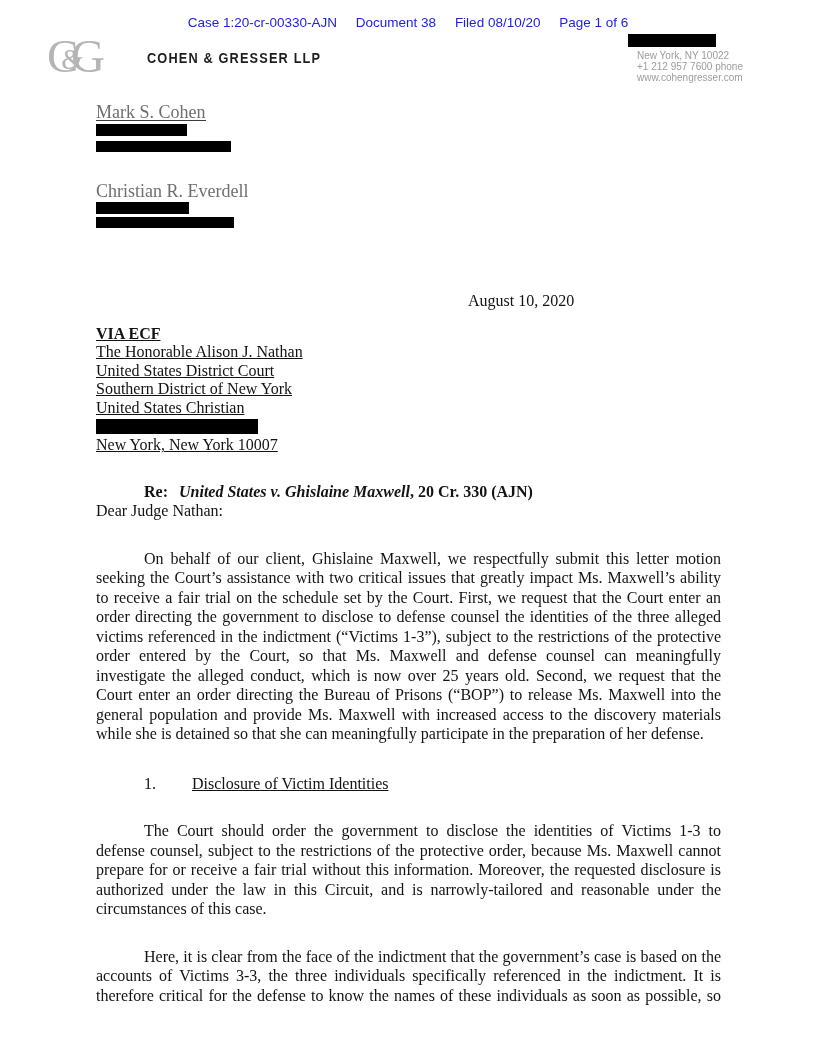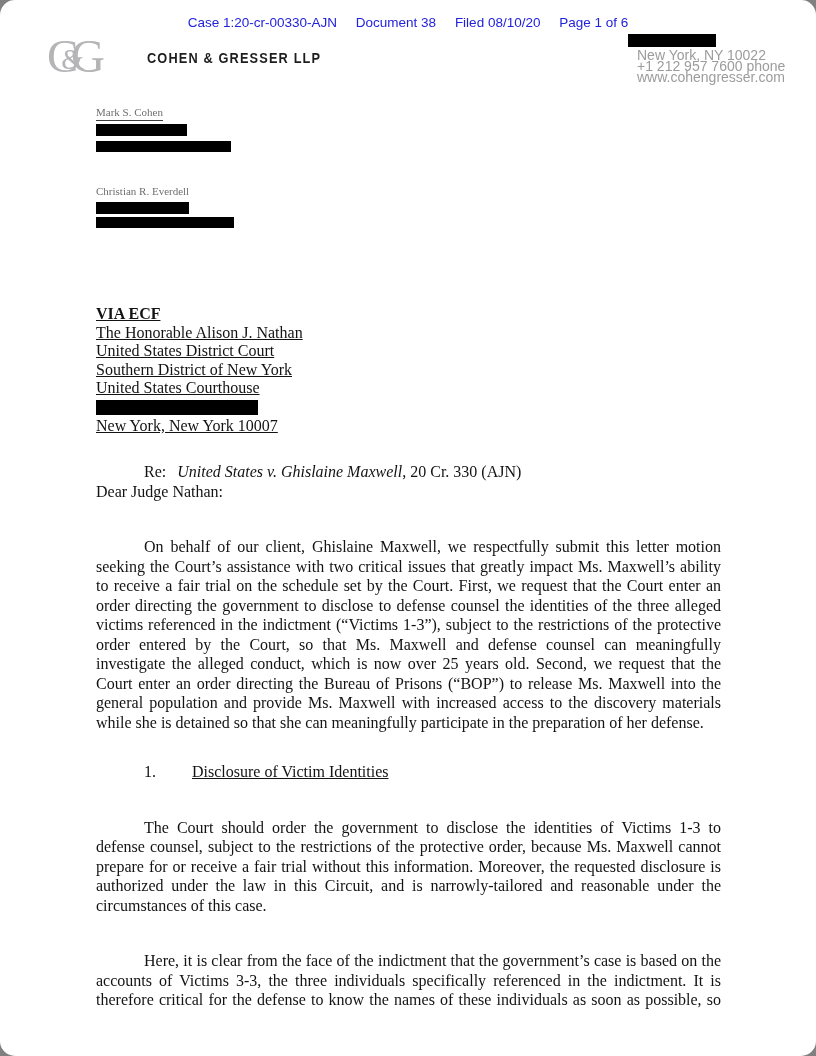--- a/index.html
+++ b/index.html
@@ -6,21 +6,20 @@
   html, body { background: #808080; }
   .page {
     position: relative;
     width: 816px;
     height: 1056px;
     margin: 0 auto;
     background: #ffffff;
     font-family: "Liberation Serif", serif;
     color: #131313;
     overflow: hidden;
-    border-radius: 15px;
   }
 
   
   .stamp {
     position: absolute;
     top: 15px;
     left: 0;
     width: 100%;
     text-align: center;
     font-family: "Liberation Sans", sans-serif;
@@ -58,36 +57,36 @@
     transform-origin: left top;
     white-space: nowrap;
   }
 
   .contact {
     position: absolute;
     left: 628px;
     top: 34px;
     width: 140px;
     font-family: "Liberation Sans", sans-serif;
-    font-size: 14px;
+    font-size: 10px;
     line-height: 11px;
     color: #9c9c9c;
   }
   .contact .redaction { width: 88px; height: 13px; margin-bottom: 3px; }
   .contact .c-line { padding-left: 9px; white-space: nowrap; }
 
   .redaction { background: #000000; }
 
   
   .attorneys {
     position: absolute;
     left: 96px;
     top: 106px;
     font-family: "Liberation Serif", serif;
-    font-size: 11px;
+    font-size: 18px;
     line-height: 13px;
     color: #6f6f6f;
   }
   .attorney-name { display: inline-block; }
   .attorney-name.underlined { border-bottom: 1px solid #3c3c3c; padding-bottom: 1px; }
   .bar-phone-1 { width: 91px;  height: 12px; margin-top: 3px; }
   .bar-email-1 { width: 135px; height: 11px; margin-top: 5px; }
   .attorney-2  { margin-top: 33px; }
   .bar-phone-2 { width: 93px;  height: 12px; margin-top: 4px; }
   .bar-email-2 { width: 138px; height: 11px; margin-top: 3px; }
@@ -102,26 +101,26 @@
     line-height: 19.5px;
   }
   .date-line { padding-left: 372px; white-space: nowrap; }
   .via-ecf {
     margin-top: 13px;
     font-weight: bold;
     text-decoration: underline;
   }
   .recipient { line-height: 18.6px; text-decoration: underline; }
   .addr-redaction { width: 162px; height: 15px; margin: 2px 0 2px; }
-  .re-line { margin-top: 27px; padding-left: 48px; font-weight: normal; }
+  .re-line { margin-top: 27px; padding-left: 48px; font-weight: bold; }
   .re-label { margin-right: 11px; }
   .re-case { font-style: italic; }
   .salutation { }
   .body-para {
-    margin-top: 36px;
+    margin-top: 28px;
     text-align: justify;
     text-indent: 48px;
   }
   .body-para.justify-last { text-align-last: justify; }
   .section-heading { margin-top: 30px; padding-left: 48px; font-weight: normal; }
   .section-number { display: inline-block; width: 48px; }
   .section-title { text-decoration: underline; }
 </style>
 </head>
 <body>
@@ -156,28 +155,29 @@
     </div>
     <div class="attorney-2">
       <span class="attorney-name">Christian R. Everdell</span>
       <div class="redaction bar-phone-2"></div>
       <div class="redaction bar-email-2"></div>
     </div>
   </div>
 
   <div class="letter">
 
+    <div class="date-line">August 10, 2020</div>
 
     <div class="via-ecf">VIA ECF</div>
 
     <div class="recipient">
       <div>The Honorable Alison J. Nathan</div>
       <div>United States District Court</div>
       <div>Southern District of New York</div>
-      <div>United States Courthouse</div>
+      <div>United States Christian</div>
       <div class="redaction addr-redaction"></div>
       <div>New York, New York 10007</div>
     </div>
 
     <div class="re-line">
       <span class="re-label">Re:</span><span class="re-case">United States v. Ghislaine Maxwell</span><span>, 20 Cr. 330 (AJN)</span>
     </div>
 
     <div class="salutation">Dear Judge Nathan:</div>
 

